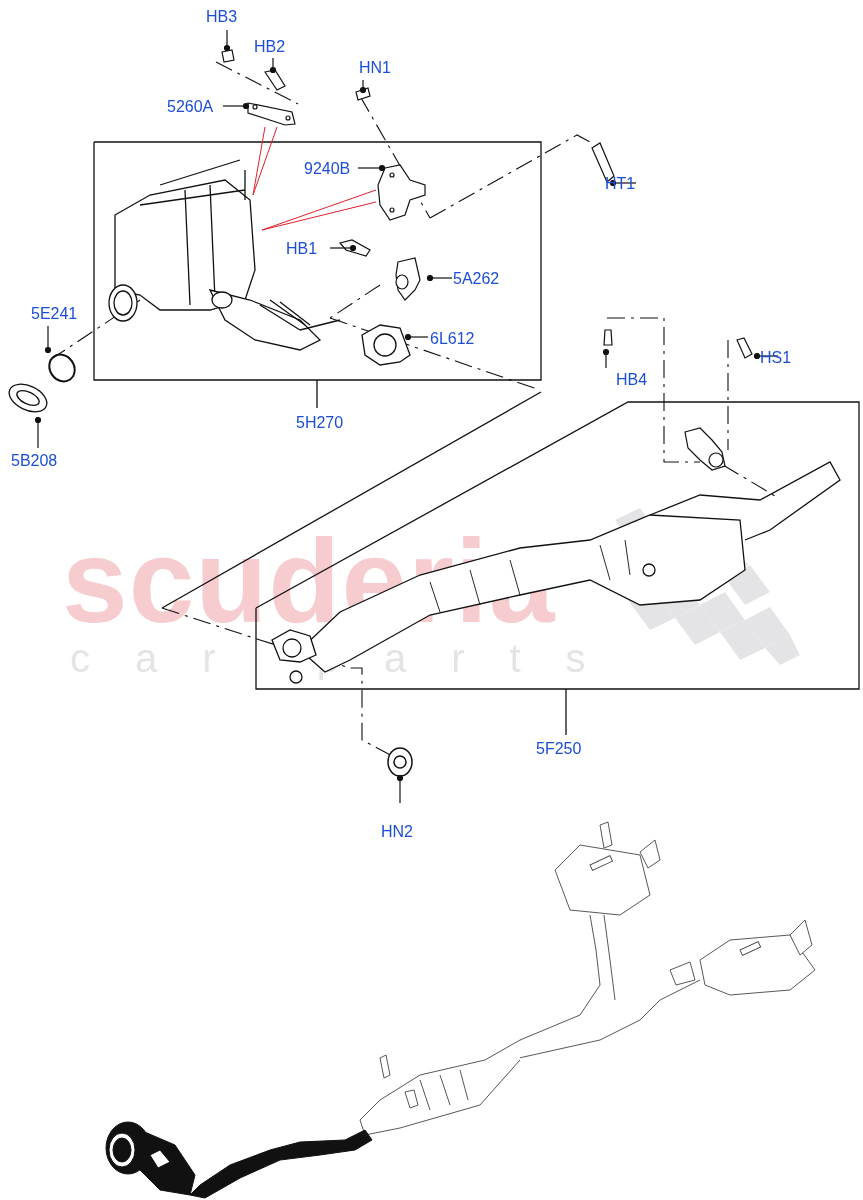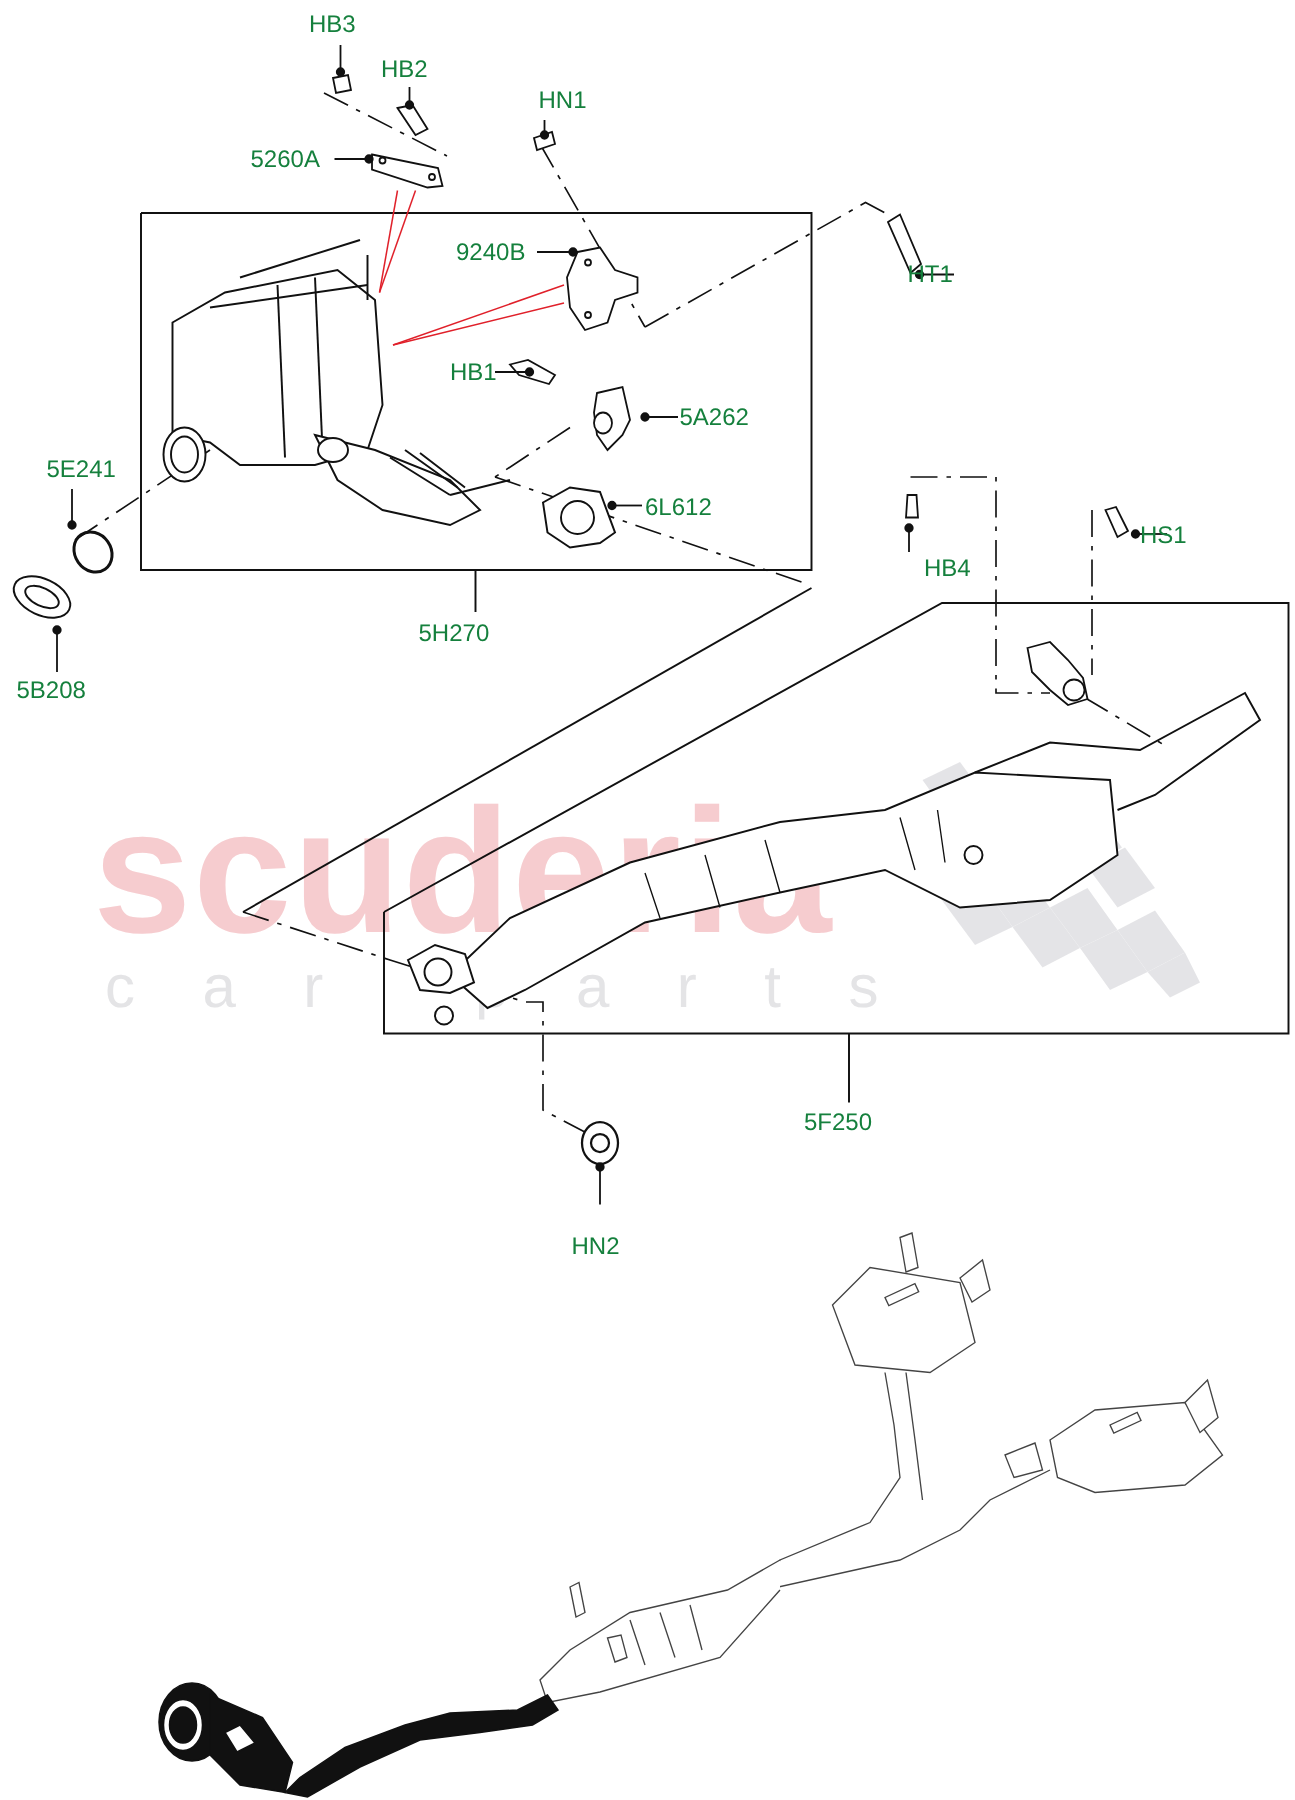--- a/index.html
+++ b/index.html
@@ -1,20 +1,20 @@
 <!DOCTYPE html>
 <html><head>
 <meta charset="utf-8">
 <style>
   html, body { margin:0; padding:0; background:#ffffff; }
   body { width:863px; height:1200px; position:relative; overflow:hidden; font-family:"Liberation Sans", sans-serif; }
   #canvas { position:absolute; left:0; top:0; width:863px; height:1200px; }
   .wm-main { position:absolute; left:62px; top:522px; font-family:"Liberation Sans", sans-serif; font-weight:bold; font-size:118px; letter-spacing:1px; color:#f6cccf; line-height:1; }
   .wm-sub { position:absolute; left:70px; top:638px; font-family:"Liberation Sans", sans-serif; font-size:40px; letter-spacing:45px; color:#e4e4e6; line-height:1; }
-  .label { position:absolute; font-family:"Liberation Sans", sans-serif; font-size:16px; color:#15803d; line-height:1; white-space:nowrap; cursor:pointer; }
+  .label { position:absolute; font-family:"Liberation Sans", sans-serif; font-size:16px; color:#1d4ed8; line-height:1; white-space:nowrap; cursor:pointer; }
 </style>
 </head>
 <body>
 
 <div id="canvas">
 
   <div class="wm-main">scuderia</div>
   <div class="wm-sub">car parts</div>
 
   <svg width="863" height="1200" viewBox="0 0 863 1200" style="position:absolute;left:0;top:0">
@@ -199,24 +199,24 @@
       <path d="M150,1155 L160,1150 L170,1162 L158,1168 Z" fill="#fff"></path>
     </g>
   </svg>
 
   <div class="label" style="left:206px;top:9px">HB3</div>
   <div class="label" style="left:254px;top:39px">HB2</div>
   <div class="label" style="left:359px;top:60px">HN1</div>
   <div class="label" style="left:167px;top:99px">5260A</div>
   <div class="label" style="left:304px;top:161px">9240B</div>
   <div class="label" style="left:605px;top:176px">HT1</div>
-  <div class="label" style="left:300px;top:241px">HB1</div>
+  <div class="label" style="left:286px;top:241px">HB1</div>
   <div class="label" style="left:453px;top:271px">5A262</div>
   <div class="label" style="left:31px;top:306px">5E241</div>
   <div class="label" style="left:430px;top:331px">6L612</div>
   <div class="label" style="left:760px;top:350px">HS1</div>
   <div class="label" style="left:616px;top:372px">HB4</div>
-  <div class="label" style="left:279px;top:415px">5H270</div>
+  <div class="label" style="left:296px;top:415px">5H270</div>
   <div class="label" style="left:11px;top:453px">5B208</div>
   <div class="label" style="left:536px;top:741px">5F250</div>
   <div class="label" style="left:381px;top:824px">HN2</div>
 
 </div>
 
 </body></html>

